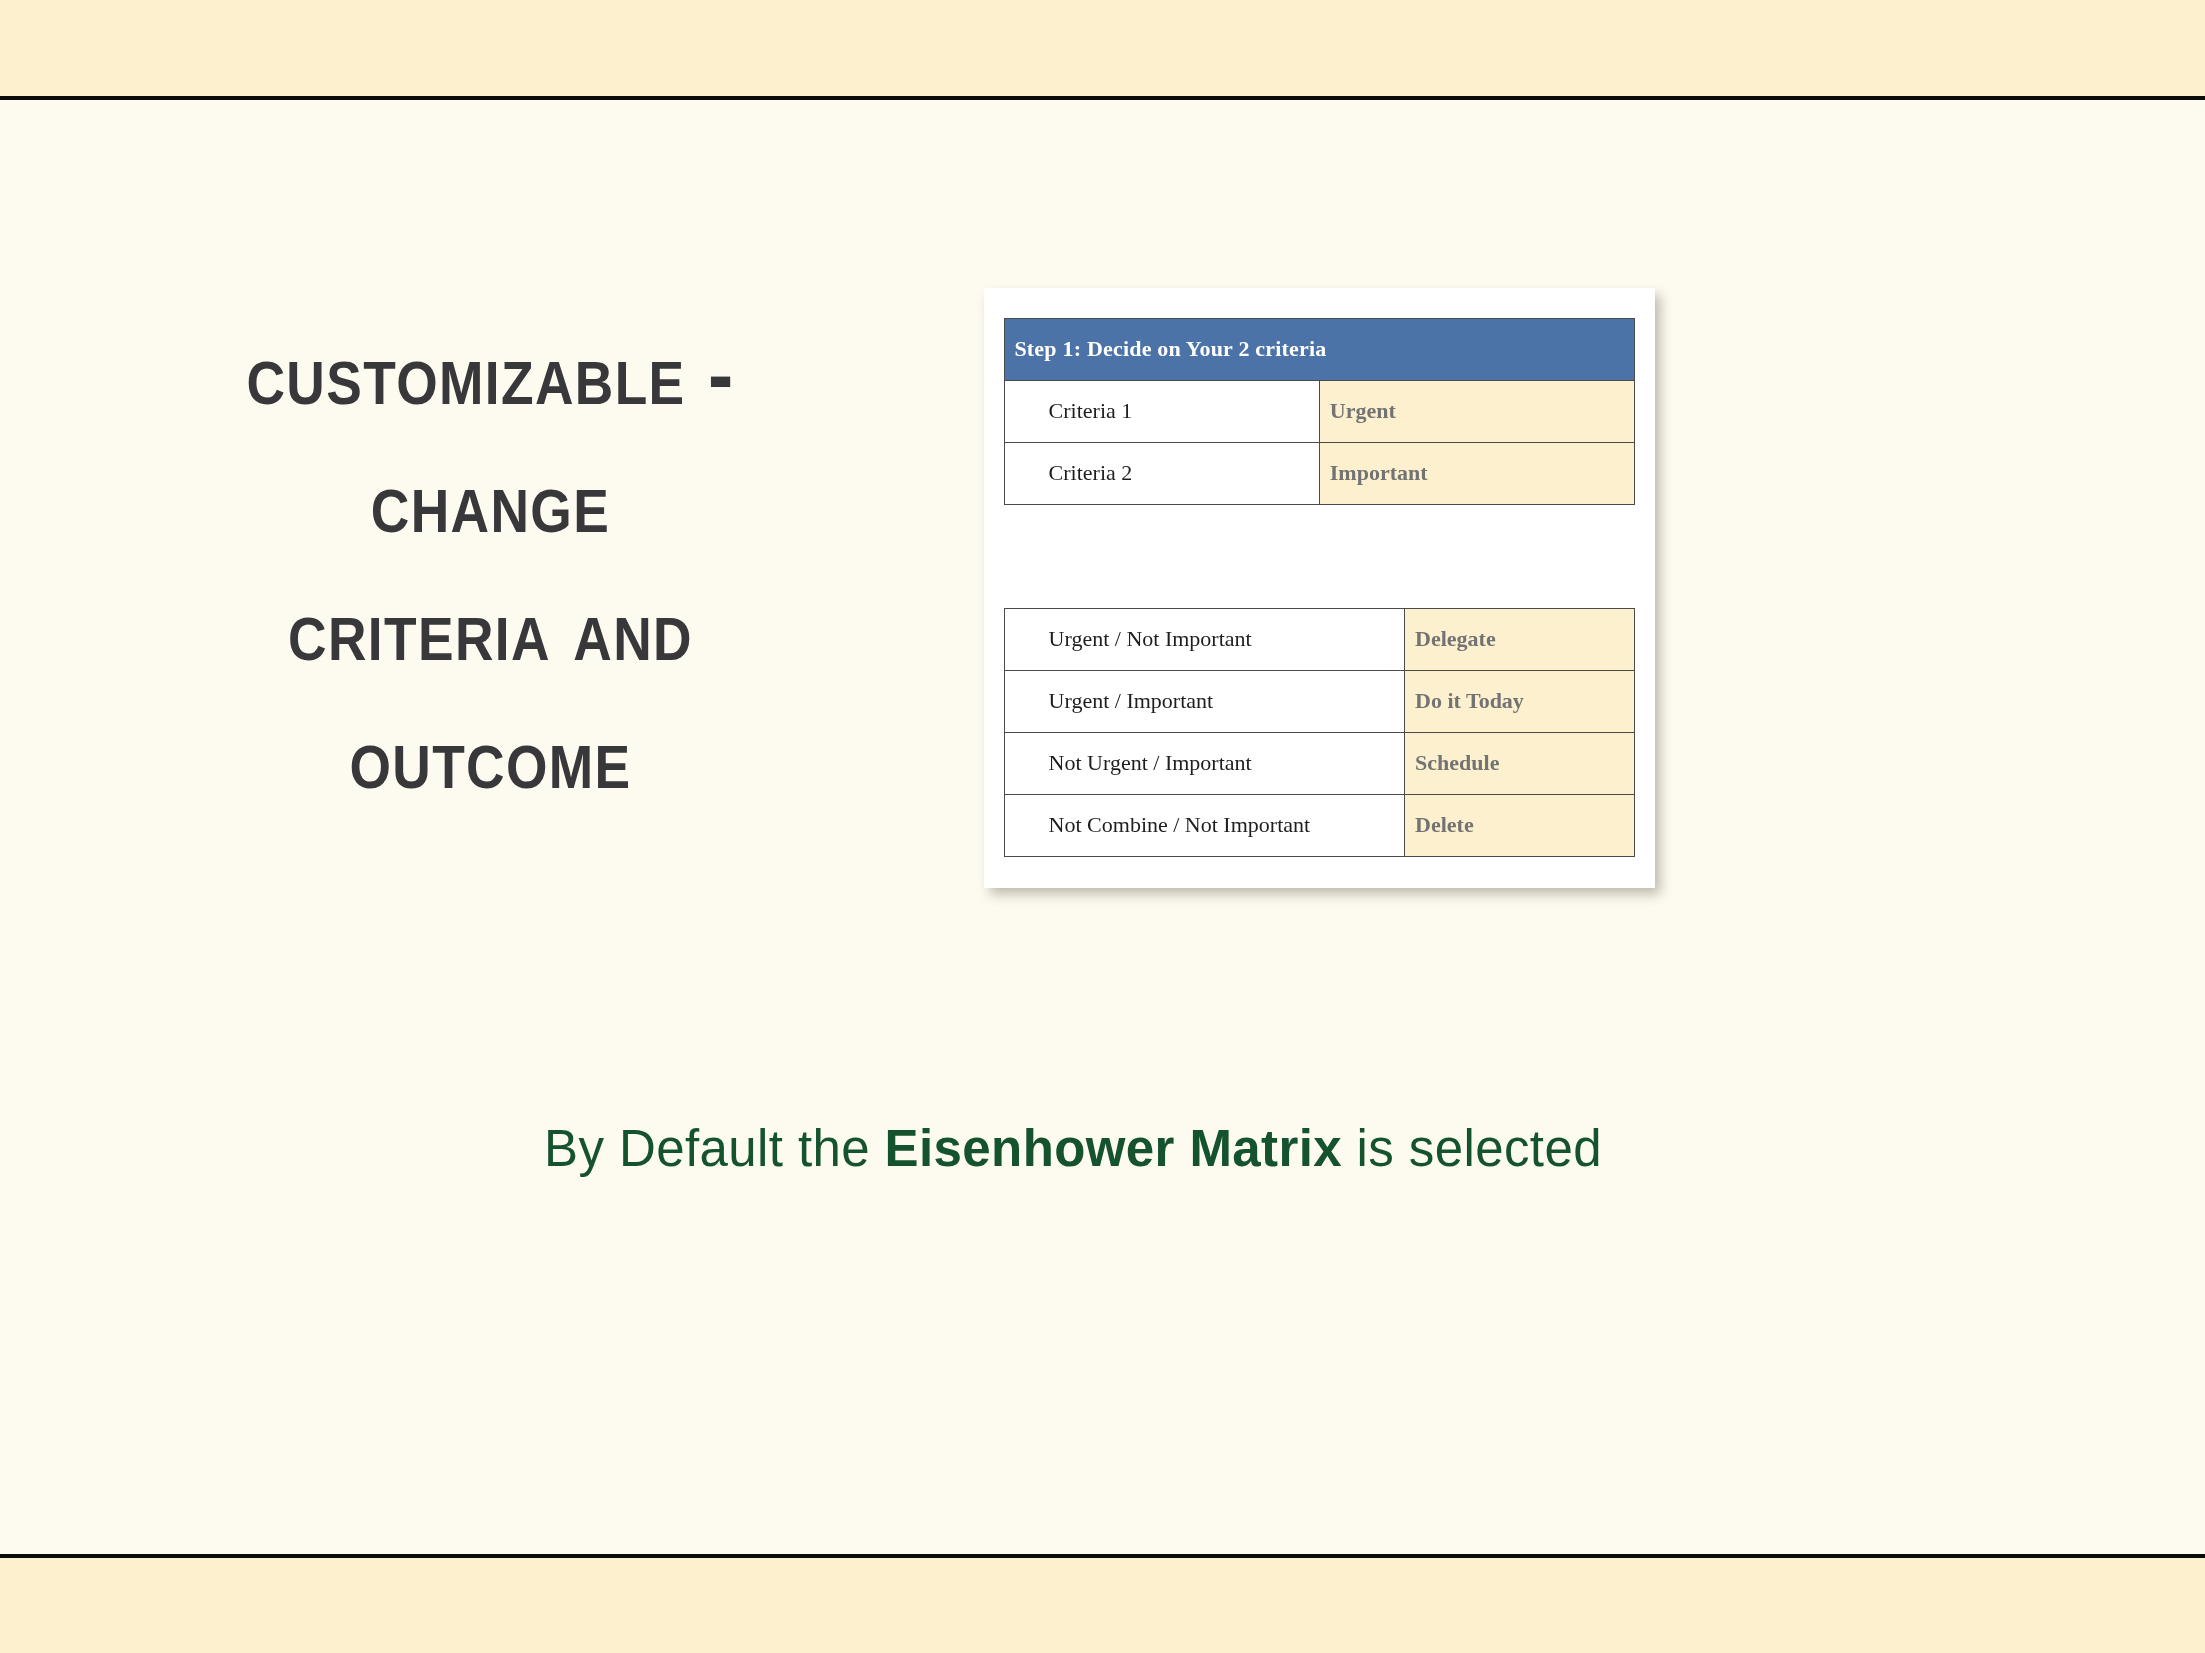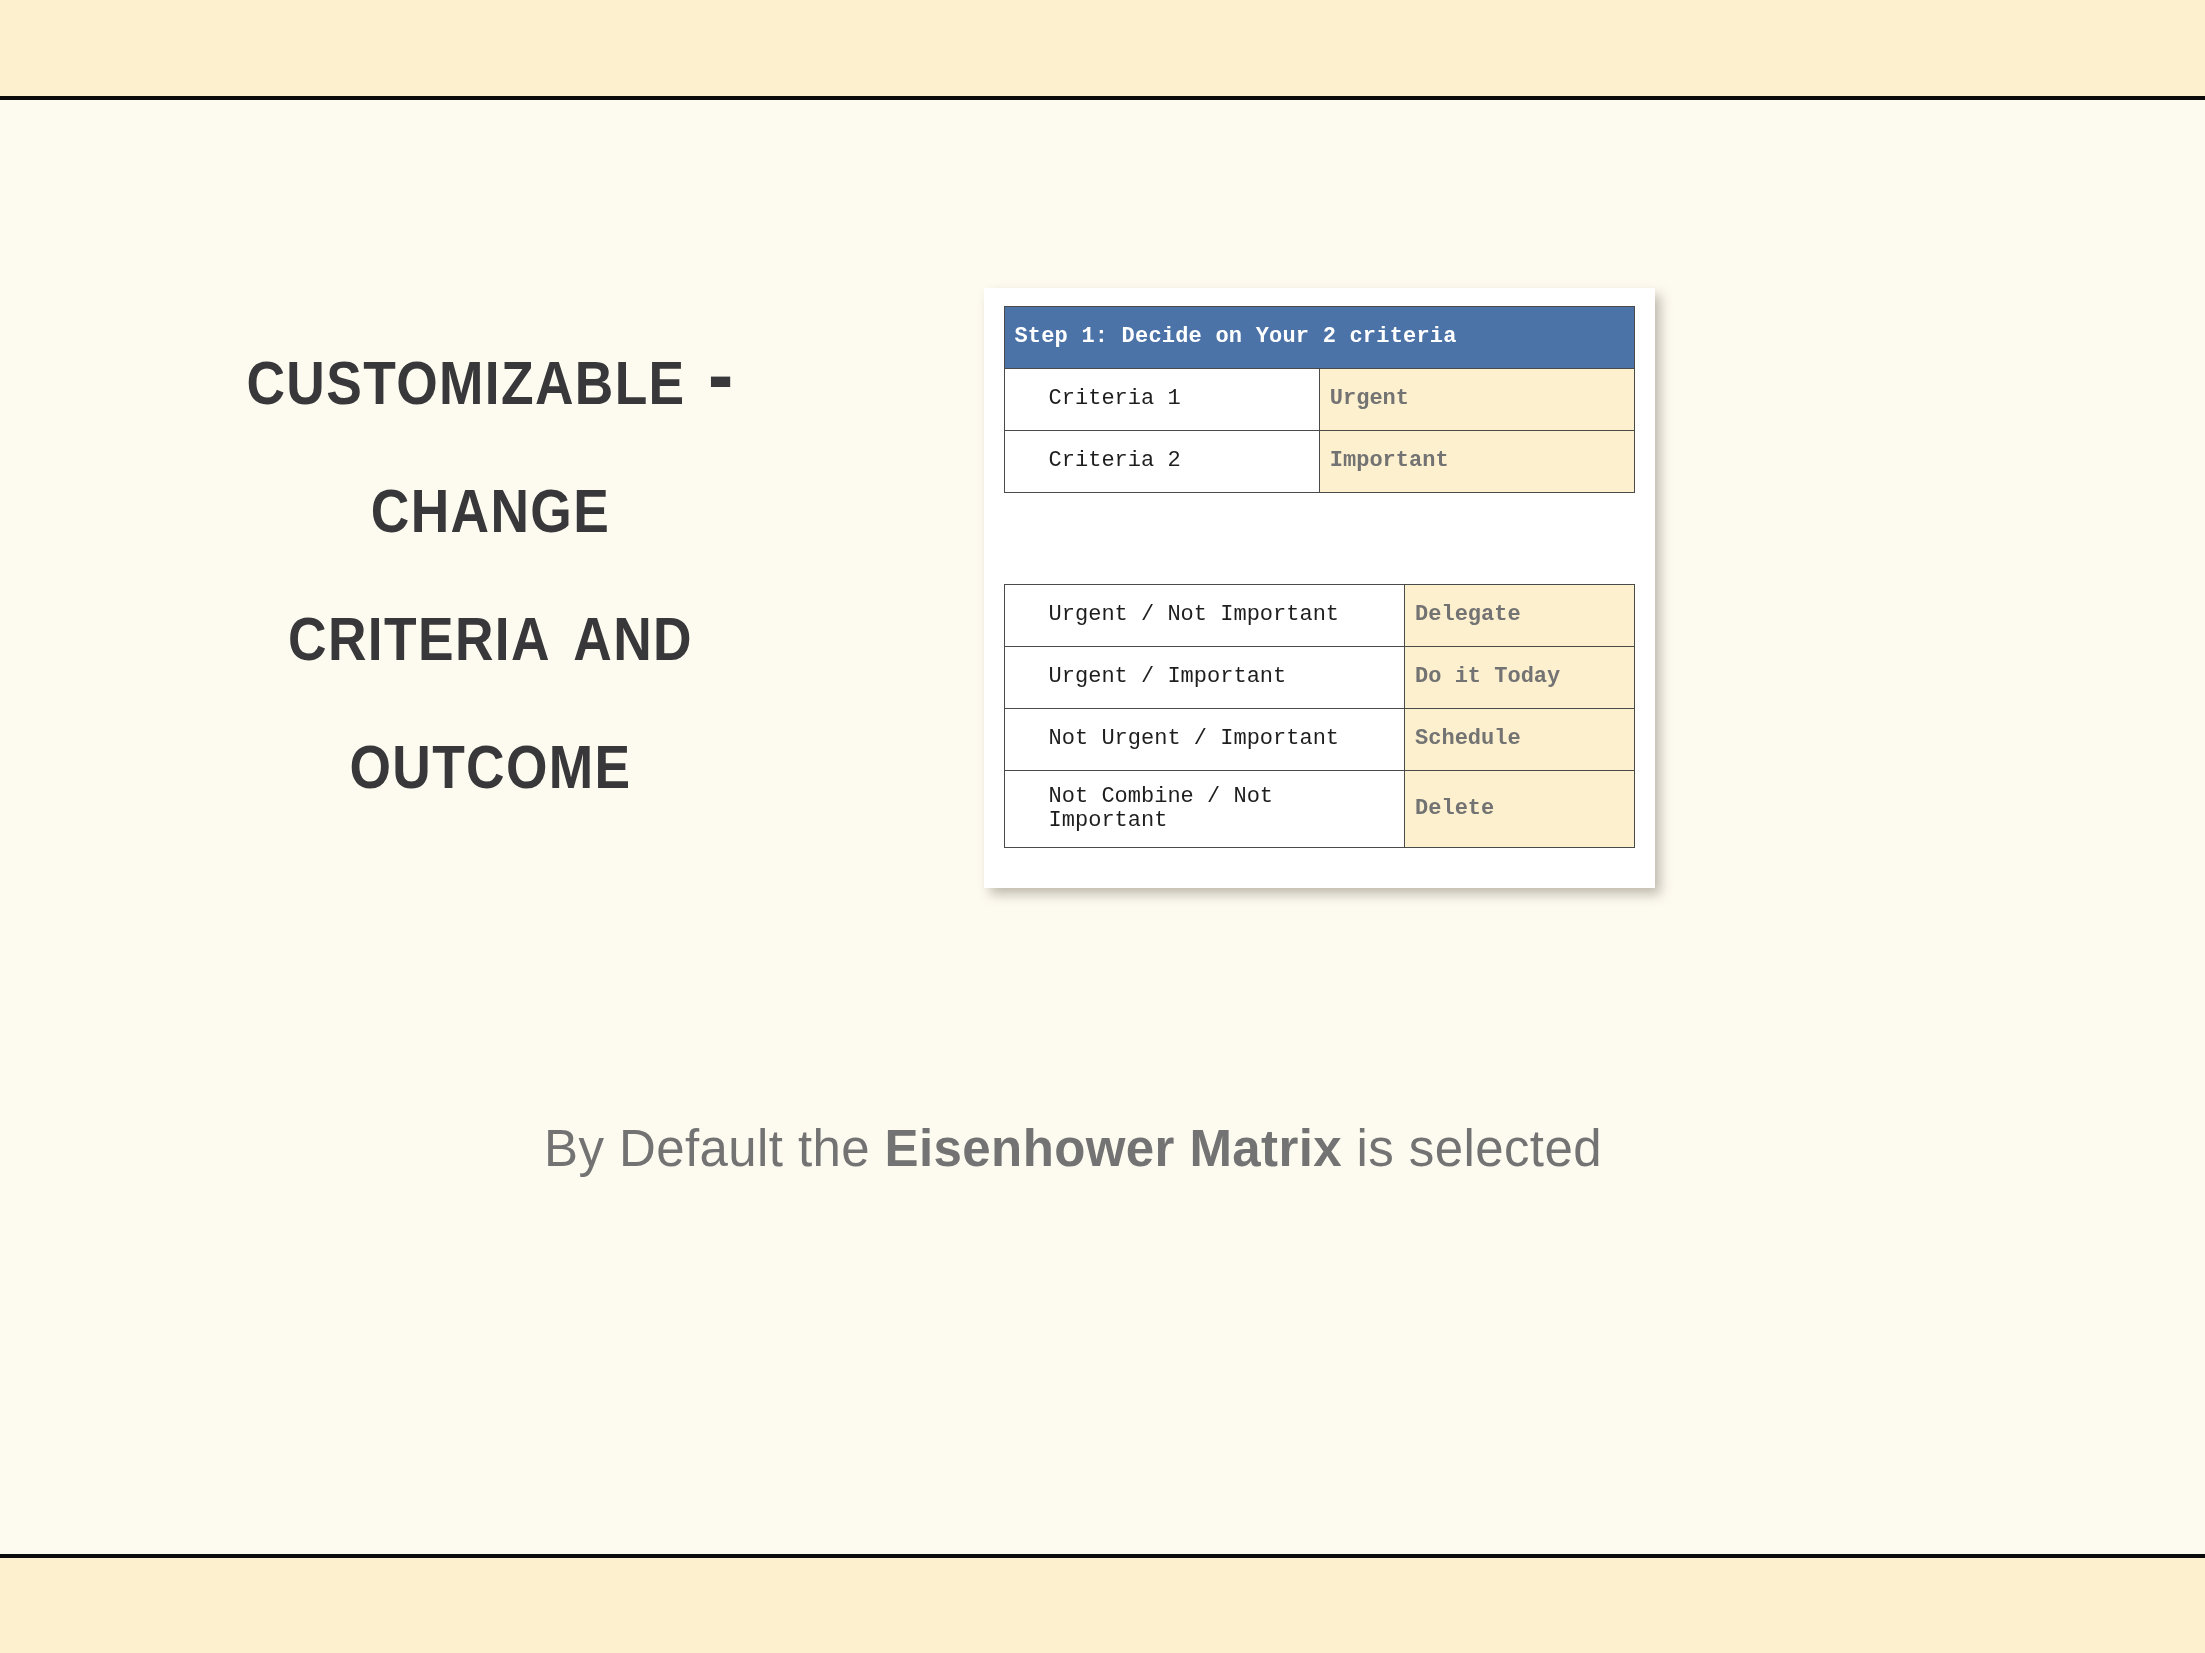--- a/index.html
+++ b/index.html
@@ -74,21 +74,22 @@
     background: #FFFFFF;
     box-shadow: 5.7px 7.4px 11.4px rgba(90, 80, 60, 0.38);
     box-sizing: border-box;
     padding: 18px 19.6px 19.6px 19.6px;
   }
 
   .step-table {
     width: 100%;
     border-collapse: collapse;
     table-layout: fixed;
-    font-family: Liberation Mono, monospace;
+    font-family: Liberation Serif, serif;
+    margin-top: 12px;
   }
   .step-table + .step-spacer {
     height: 91px;
   }
 
   .step-header-cell {
     background: #4C73A8;
     color: #FFFFFF;
     font-size: 22px;
     font-weight: 700;
@@ -126,21 +127,21 @@
     filter: blur(0.3px);
   }
 
   
   .caption {
     position: absolute;
     left: 0;
     top: 1119px;
     width: 2146px;
     text-align: center;
-    color: #737373;
+    color: #14532d;
     font-family: "Liberation Sans Narrow", "Liberation Sans", sans-serif;
     font-size: 51px;
     font-weight: 400;
     letter-spacing: 0.4px;
     white-space: nowrap;
   }
   .caption .strong {
     font-weight: 700;
   }
 </style>

